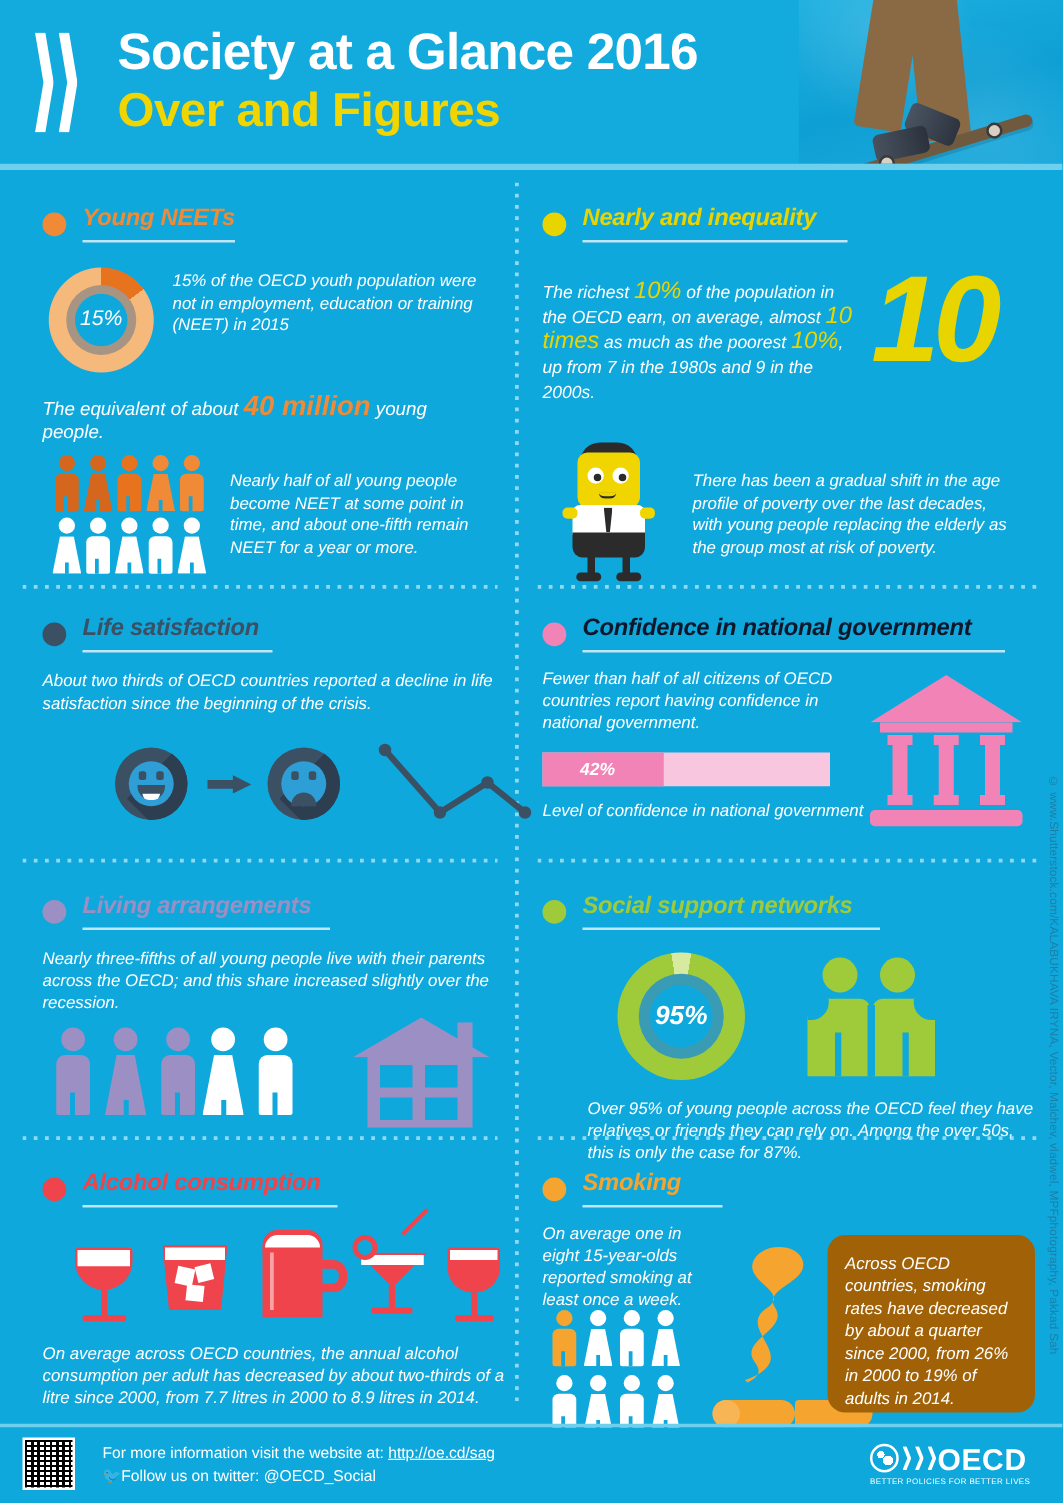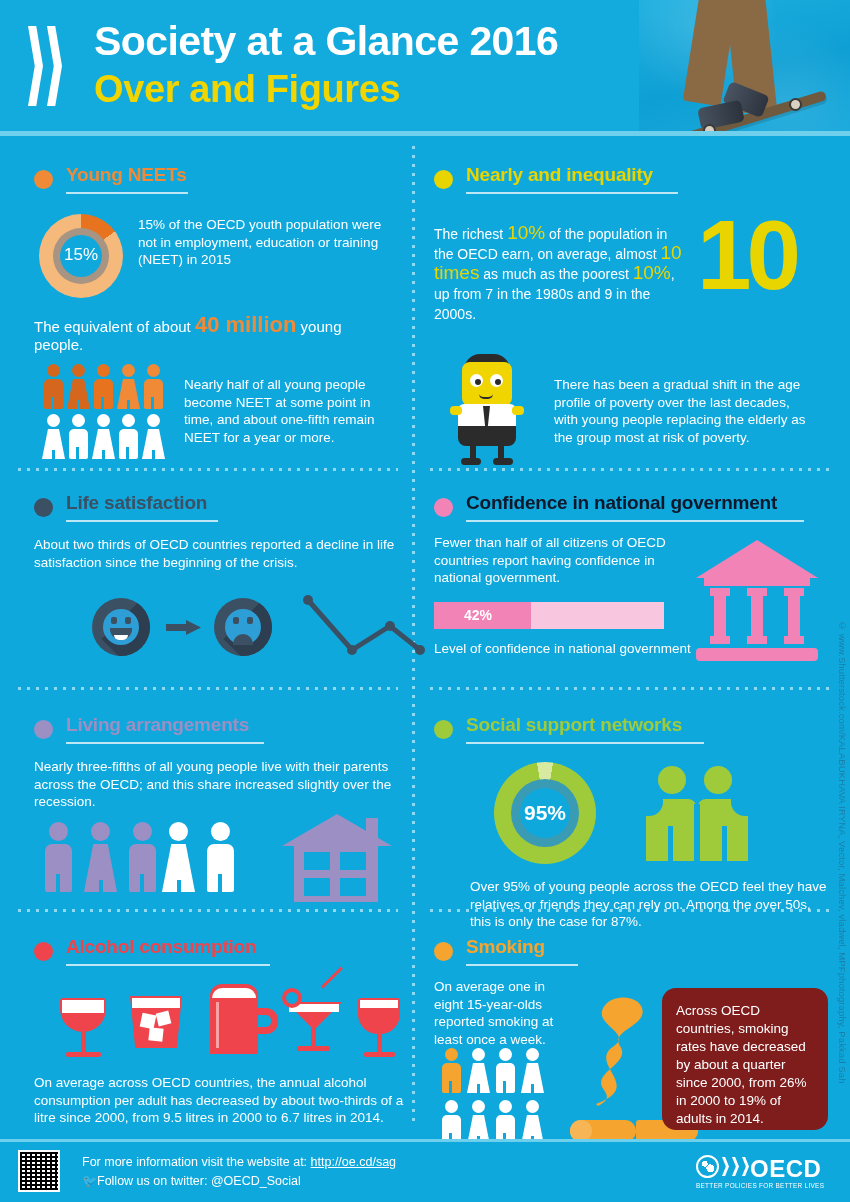--- a/index.html
+++ b/index.html
@@ -67,21 +67,21 @@
     position: absolute; left: 94px; top: 68px;
     font-size: 38px; font-weight: bold; color: #f0d500; letter-spacing: -0.4px;
     white-space: nowrap;
   }
   .hdr-rule {
     position: absolute; left: 0; top: 131px; width: 850px; height: 5px;
     background: #6fd0ee;
   }
 
   
-  .body { position: absolute; left: 0; top: 136px; width: 850px; height: 1000px; }
+  .body { position: absolute; left: 0; top: 136px; width: 850px; height: 1000px; font-style: italic; }
   .col-div {
     position: absolute; left: 412px; top: 10px; width: 3px; height: 975px;
     background-image: linear-gradient(to bottom, #8fd9f2 0 3px, transparent 3px 9px);
     background-size: 3px 9px;
   }
   .row-div {
     position: absolute; height: 3px;
     background-image: linear-gradient(to right, #8fd9f2 0 3px, transparent 3px 9px);
     background-size: 9px 3px;
   }
@@ -479,21 +479,21 @@
         </div>
 
         <div style="position:absolute;left:306px;top:14px;">
           <div style="position:absolute;left:0;top:0;width:42px;height:36px;background:#f0444c;border-radius:3px 3px 20px 20px;"></div>
           <div style="position:absolute;left:2px;top:2px;width:38px;height:8px;background:#ffffff;"></div>
           <div style="position:absolute;left:19px;top:36px;width:5px;height:20px;background:#f0444c;"></div>
           <div style="position:absolute;left:6px;top:54px;width:31px;height:5px;background:#f0444c;border-radius:2px;"></div>
         </div>
       </div>
 
-      <div class="txt" style="position:absolute; left:0; top:138px; width:372px;">On average across OECD countries, the annual alcohol consumption per adult has decreased by about two-thirds of a litre since 2000, from 9.5 litres in 2000 to 6.7 litres in 2014.</div>
+      <div class="txt" style="position:absolute; left:0; top:138px; width:372px;">On average across OECD countries, the annual alcohol consumption per adult has decreased by about two-thirds of a litre since 2000, from 7.7 litres in 2000 to 8.9 litres in 2014.</div>
     </div>
 
     <div class="panel" style="left:434px; top:800px; width:400px;">
       <div class="sec-head">
         <div class="sec-dot" style="background:#f5a430;"></div>
         <div class="sec-title" style="color:#f5a430;">Smoking</div>
         <div class="sec-underline" style="width:112px;"></div>
       </div>
 
       <div class="txt" style="position:absolute; left:0; top:42px; width:132px;">On average one in eight 15-year-olds reported smoking at least once a week.</div>
@@ -543,21 +543,21 @@
 
       <div style="position:absolute; left:142px; top:58px; width:100px; height:160px;">
         <svg width="100" height="120" style="position:absolute;left:0;top:0;">
           <path d="M20,110 C70,92 10,70 38,52 C58,38 12,30 30,10 C40,0 62,2 66,14 C72,32 34,36 44,52 C56,70 14,78 28,96 C34,104 30,108 22,112 Z" fill="#f5a430"></path>
         </svg>
         <div style="position:absolute;left:-6px;top:126px;width:66px;height:22px;background:#f5a430;border-radius:11px;"></div>
         <div style="position:absolute;left:60px;top:126px;width:62px;height:22px;background:#f5a430;border-radius:3px 11px 11px 3px;"></div>
         <div style="position:absolute;left:-6px;top:126px;width:22px;height:22px;background:#f7b556;border-radius:11px;"></div>
       </div>
 
-      <div style="position:absolute; left:228px; top:52px; width:166px; height:142px; background:#7f1d1d; border-radius:14px;">
+      <div style="position:absolute; left:228px; top:52px; width:166px; height:142px; background:#a16207; border-radius:14px;">
         <div style="position:absolute; left:14px; top:14px; width:142px; color:#ffffff; font-size:13.5px; line-height:18px;">Across OECD countries, smoking rates have decreased by about a quarter since 2000, from 26% in 2000 to 19% of adults in 2014.</div>
       </div>
     </div>
   </div>
 
   <div class="credit">© www.Shutterstock.com/KALABUKHAVA IRYNA, Vector, Malchev, vladwel, MPFphotography, Pakkad Sah</div>
 
   <div class="foot-rule"></div>
   <div class="footer">
     <div class="qr">

